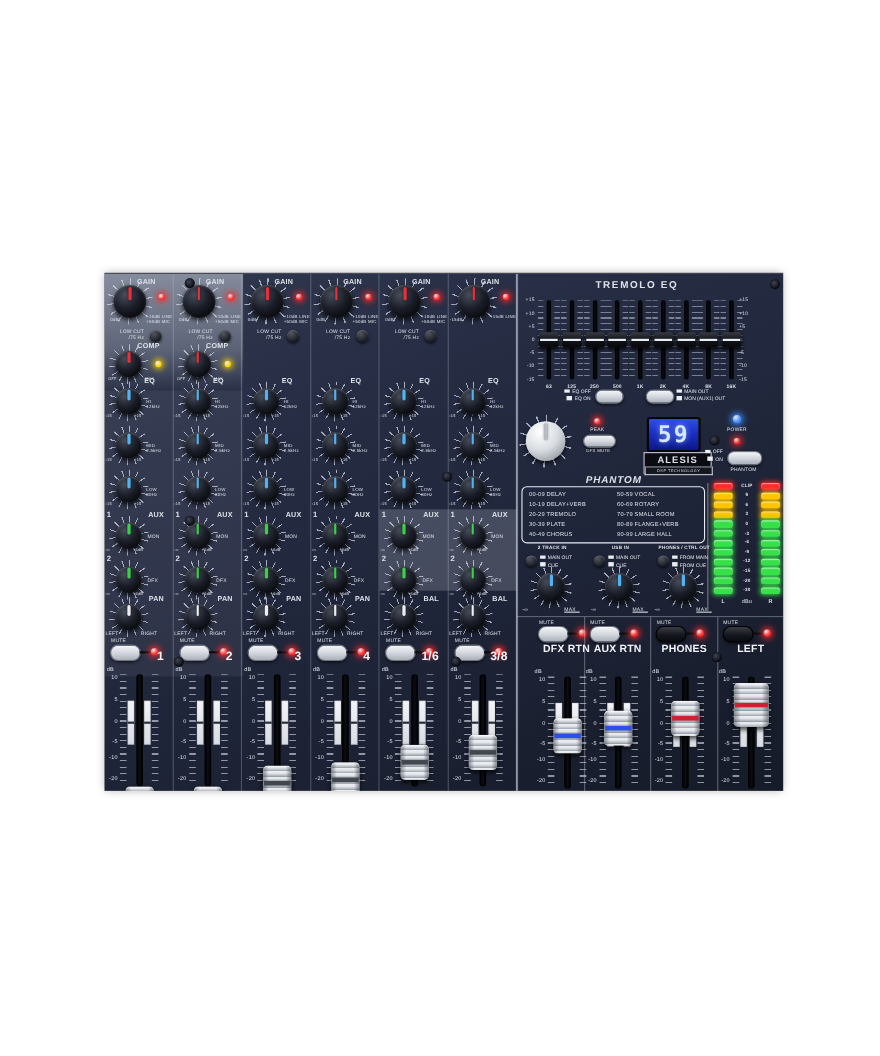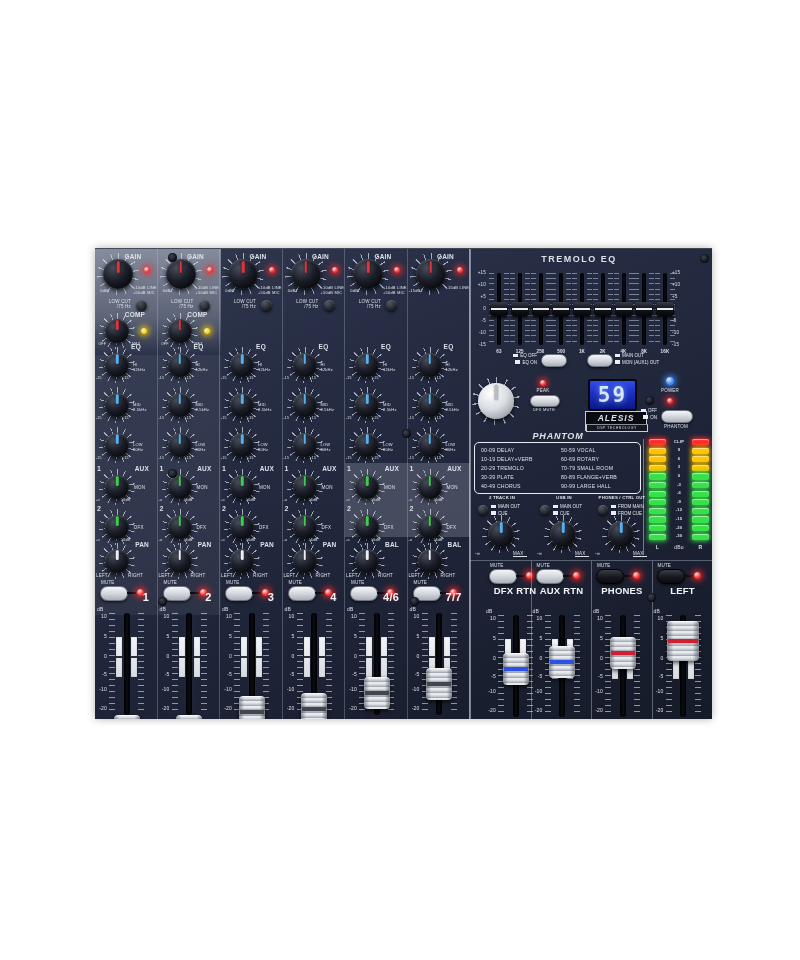--- a/index.html
+++ b/index.html
@@ -467,21 +467,21 @@
         <div class="g ring" style="left: 4px; top: 294px; width: 36px; height: 36px;"></div>
         <div class="g knob" style="left: 10px; top: 300px; width: 24px; height: 24px;">
           <div class="ptr" style="background: rgb(236, 238, 242);"></div>
         </div>
         <div class="g lbl" style="left: 1px; top: 324px; font-size: 4.5px;">LEFT</div>
         <div class="g lbl" style="left: 33px; top: 324px; font-size: 4.5px;">RIGHT</div>
         <div class="g lbl" style="left: 6px; top: 331px; font-size: 4.5px;">MUTE</div>
         <div class="g pill" style="left: 5px; top: 337px; width: 26px; height: 13px;"></div>
         <div class="g" style="left: 32px; top: 343px; width: 9px; height: 2px; background: rgb(10, 12, 16);"></div>
         <div class="g led" style="left: 42px; top: 340px; width: 7px; height: 7px; color: rgb(255, 42, 42);"></div>
-        <div class="g lbl b" style="left: 2px; top: 342px; width: 52px; text-align: right; font-size: 11px; color: rgb(244, 246, 250);">4/6</div>
+        <div class="g lbl b" style="left: 2px; top: 342px; width: 52px; text-align: right; font-size: 11px; color: rgb(244, 246, 250);">1/6</div>
         <div class="g" style="left: 0px; top: 358px; width: 62px; height: 112px;">
           <div class="g lbl" style="left: 2px; top: 0px; font-size: 5px;">dB</div>
           <div class="g lbl" style="left: 0px; top: 7px; width: 12px; text-align: right; font-size: 5px;">10</div>
           <div class="g lbl" style="left: 0px; top: 27px; width: 12px; text-align: right; font-size: 5px;">5</div>
           <div class="g lbl" style="left: 0px; top: 47px; width: 12px; text-align: right; font-size: 5px;">0</div>
           <div class="g lbl" style="left: 0px; top: 65px; width: 12px; text-align: right; font-size: 5px;">-5</div>
           <div class="g lbl" style="left: 0px; top: 80px; width: 12px; text-align: right; font-size: 5px;">-10</div>
           <div class="g lbl" style="left: 0px; top: 99px; width: 12px; text-align: right; font-size: 5px;">-20</div>
           <div class="g vticks" style="left: 14px; top: 6px; width: 6px; height: 100px;"></div>
           <div class="g vticks" style="left: 43px; top: 6px; width: 6px; height: 100px;"></div>
@@ -550,21 +550,21 @@
         <div class="g ring" style="left: 4px; top: 294px; width: 36px; height: 36px;"></div>
         <div class="g knob" style="left: 10px; top: 300px; width: 24px; height: 24px;">
           <div class="ptr" style="background: rgb(236, 238, 242);"></div>
         </div>
         <div class="g lbl" style="left: 1px; top: 324px; font-size: 4.5px;">LEFT</div>
         <div class="g lbl" style="left: 33px; top: 324px; font-size: 4.5px;">RIGHT</div>
         <div class="g lbl" style="left: 6px; top: 331px; font-size: 4.5px;">MUTE</div>
         <div class="g pill" style="left: 5px; top: 337px; width: 26px; height: 13px;"></div>
         <div class="g" style="left: 32px; top: 343px; width: 9px; height: 2px; background: rgb(10, 12, 16);"></div>
         <div class="g led" style="left: 42px; top: 340px; width: 7px; height: 7px; color: rgb(255, 42, 42);"></div>
-        <div class="g lbl b" style="left: 2px; top: 342px; width: 52px; text-align: right; font-size: 11px; color: rgb(244, 246, 250);">7/7</div>
+        <div class="g lbl b" style="left: 2px; top: 342px; width: 52px; text-align: right; font-size: 11px; color: rgb(244, 246, 250);">3/8</div>
         <div class="g" style="left: 0px; top: 358px; width: 62px; height: 112px;">
           <div class="g lbl" style="left: 2px; top: 0px; font-size: 5px;">dB</div>
           <div class="g lbl" style="left: 0px; top: 7px; width: 12px; text-align: right; font-size: 5px;">10</div>
           <div class="g lbl" style="left: 0px; top: 27px; width: 12px; text-align: right; font-size: 5px;">5</div>
           <div class="g lbl" style="left: 0px; top: 47px; width: 12px; text-align: right; font-size: 5px;">0</div>
           <div class="g lbl" style="left: 0px; top: 65px; width: 12px; text-align: right; font-size: 5px;">-5</div>
           <div class="g lbl" style="left: 0px; top: 80px; width: 12px; text-align: right; font-size: 5px;">-10</div>
           <div class="g lbl" style="left: 0px; top: 99px; width: 12px; text-align: right; font-size: 5px;">-20</div>
           <div class="g vticks" style="left: 14px; top: 6px; width: 6px; height: 100px;"></div>
           <div class="g vticks" style="left: 43px; top: 6px; width: 6px; height: 100px;"></div>
@@ -700,21 +700,21 @@
       <div class="g ring" style="left: -1px; top: 0px; width: 48px; height: 48px;"></div>
       <div class="g knob white" style="left: 5px; top: 6px; width: 36px; height: 36px;">
         <div class="ptr" style="background: rgb(185, 190, 198);"></div>
       </div>
       <div class="g led" style="left: 67px; top: 3px; width: 6px; height: 6px; color: rgb(255, 42, 42);"></div>
       <div class="g lbl" style="left: 55px; top: 11px; width: 30px; text-align: center; font-size: 4.5px;">PEAK</div>
       <div class="g pill" style="left: 57px; top: 18px; width: 28px; height: 10px;"></div>
       <div class="g lbl" style="left: 50px; top: 31px; width: 42px; text-align: center; font-size: 4px;">DFX MUTE</div>
       <div class="g disp" style="left: 115px; top: 2px; width: 45px; height: 28px; font-size: 21px; line-height: 28px;">59</div>
       <div class="g badge" style="left: 112px; top: 34px; width: 60px; height: 18px;">
-        <div class="g lbl b" style="left: 0px; top: 1px; width: 60px; text-align: center; font-size: 8.5px; font-style: italic; letter-spacing: 1px;">ALESIS</div>
+        <div class="g lbl b" style="left: 0px; top: 1px; width: 60px; text-align: center; font-size: 8.5px; letter-spacing: 1px;">ALESIS</div>
         <div class="g badge sub" style="left: 0px; top: 12px; width: 60px; height: 6px; font-size: 3.5px; line-height: 6px; letter-spacing: 0.5px;">DSP TECHNOLOGY</div>
       </div>
       <div class="g led" style="left: 193px; top: 0px; width: 8px; height: 8px; color: rgb(61, 139, 255);"></div>
       <div class="g lbl" style="left: 179px; top: 11px; width: 36px; text-align: center; font-size: 4.5px;">POWER</div>
       <div class="g screw" style="left: 172px; top: 19px; width: 9px; height: 9px;"></div>
       <div class="g led" style="left: 194px; top: 21px; width: 6px; height: 6px; color: rgb(255, 42, 42);"></div>
       <div class="g poslbl rt" style="left: 158px; top: 31px; width: 26px;">
         <span class="swicon"></span>
         <span>OFF</span>
       </div>

